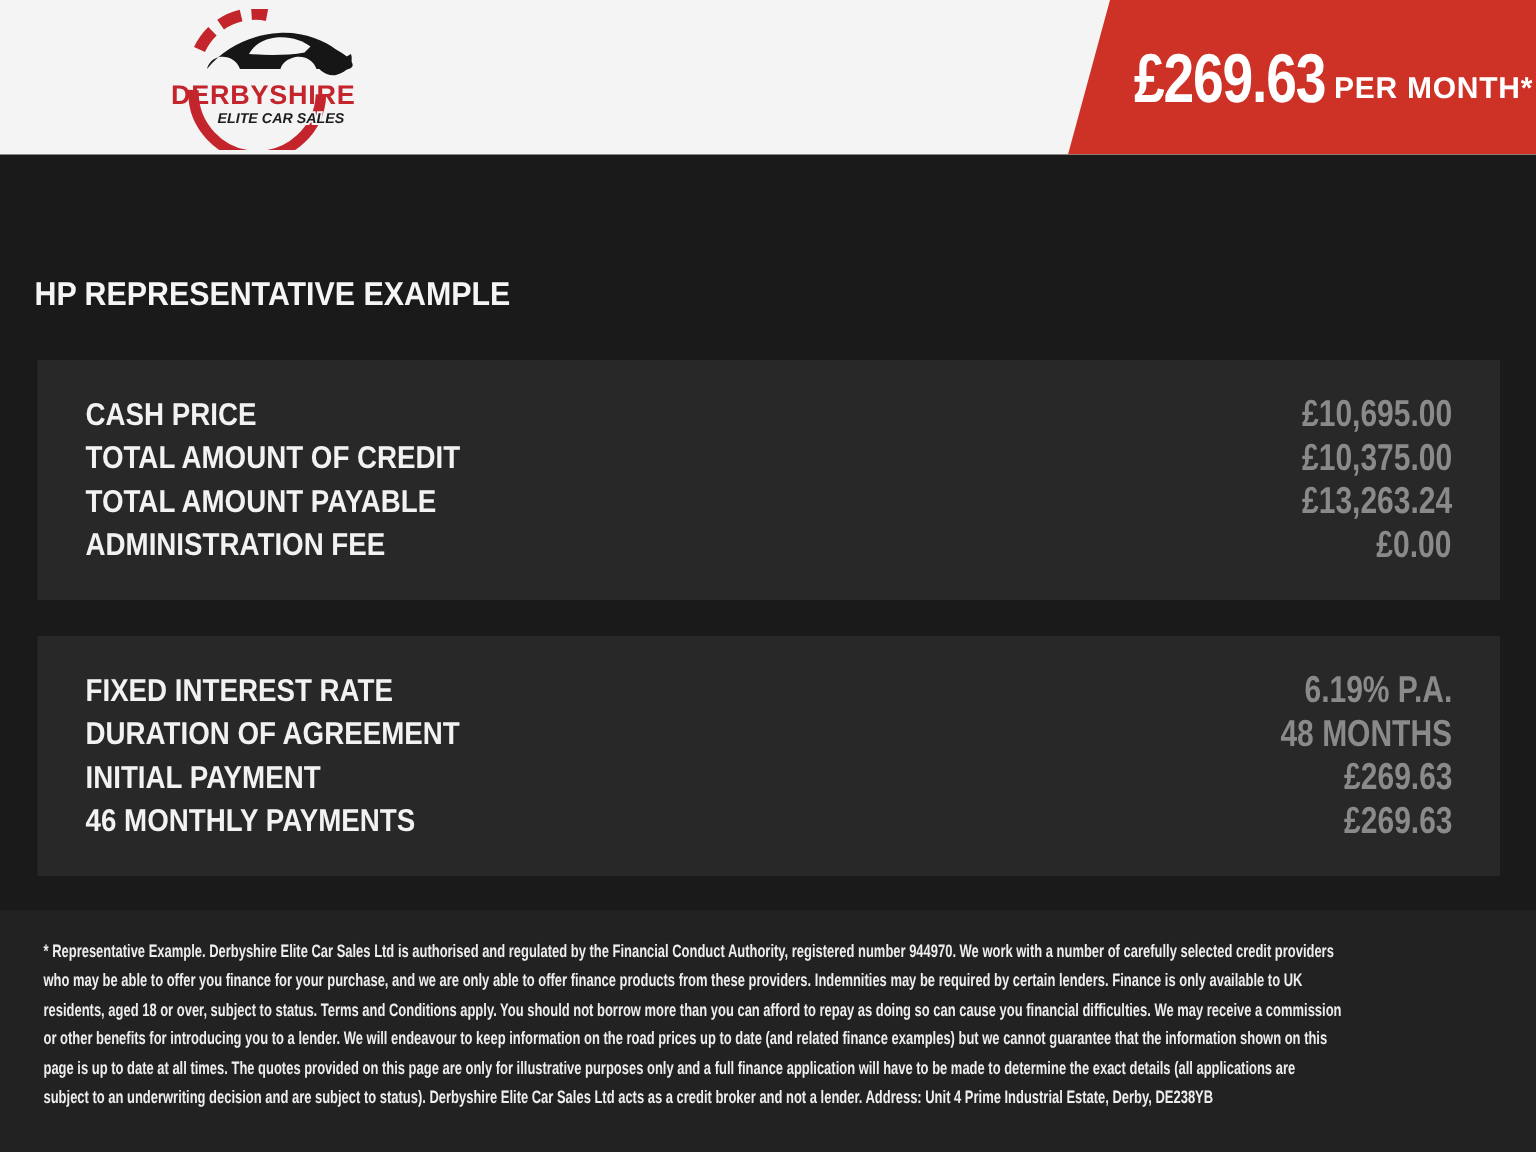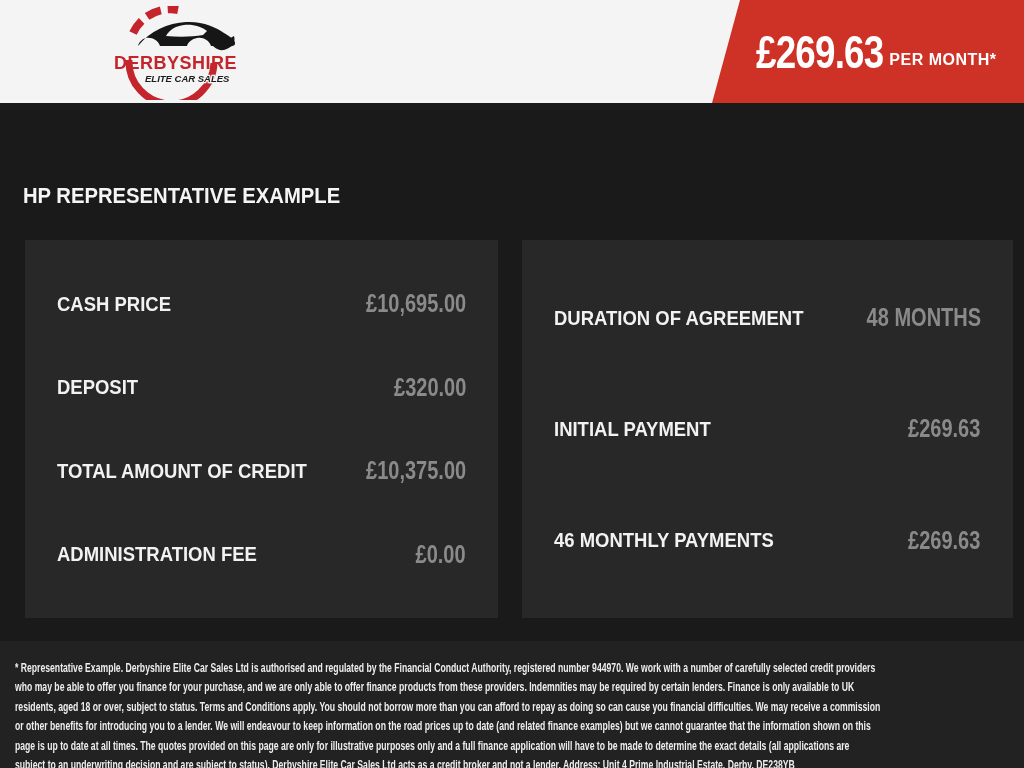--- a/index.html
+++ b/index.html
@@ -31,35 +31,35 @@
     padding-left: 44px;
   }
   .banner-amount {
     display: inline-block;
     font-size: 46px; font-weight: bold; color: #ffffff;
     letter-spacing: -1px; white-space: nowrap;
     transform: scaleX(0.80); transform-origin: left center;
   }
   .banner-period {
     display: inline-block;
-    font-size: 16px; font-weight: bold; color: #ffffff;
+    font-size: 20px; font-weight: bold; color: #ffffff;
     letter-spacing: 0.5px; white-space: nowrap;
     margin-left: -26px; margin-top: 16px;
   }
 
   
   .main { flex: 0 0 auto; margin-top: 47px; }
   .main-title {
     display: inline-block;
     margin: 0; padding: 33px 0 0 25px;
     color: #f5f5f5; font-size: 22px; font-weight: bold; line-height: 25px;
     transform: scaleX(0.92); transform-origin: left center;
     white-space: nowrap;
   }
-  .panels { display: flex; gap: 24px; margin: 32px 24px 0 25px; }
+  .panels { display: flex; gap: 24px; margin: 32px 24px 0 25px; flex-direction: column; }
   .panel {
     flex: 1;
     background: var(--panel_bg, #282828);
     height: 378px;
     box-sizing: border-box;
     padding: 22px 32px;
     display: flex; flex-direction: column; justify-content: space-around;
   }
   .row { display: flex; justify-content: space-between; align-items: center; }
   .row-label {
@@ -73,21 +73,21 @@
     font-size: 25px; font-weight: bold; color: var(--value_gray, #8a8a8a);
     transform: scaleX(0.80); transform-origin: right center;
     white-space: nowrap;
   }
 
   
   .footer {
     margin-top: 23px;
     background: var(--footer_bg, #222222);
     flex: 1 1 auto;
-    padding: 18px 24px 0 15px;
+    padding: 18px 24px 0 29px;
     box-sizing: border-box;
   }
   .disclaimer-line {
     display: block;
     font-size: 12px; font-weight: bold; color: #eeeeee;
     line-height: 19.4px; white-space: nowrap;
     transform: scaleX(0.72); transform-origin: left center;
   }
 </style>
 </head>
@@ -124,34 +124,38 @@
     <h1 class="main-title">HP REPRESENTATIVE EXAMPLE</h1>
 
     <div class="panels">
 
       <section class="panel">
         <div class="row">
           <span class="row-label">CASH PRICE</span>
           <span class="row-value">£10,695.00</span>
         </div>
         <div class="row">
-          <span class="row-label">DEPOSIT</span>
-          <span class="row-value">£320.00</span>
+          <span class="row-label">TOTAL AMOUNT OF CREDIT</span>
+          <span class="row-value">£10,375.00</span>
         </div>
         <div class="row">
-          <span class="row-label">TOTAL AMOUNT OF CREDIT</span>
-          <span class="row-value">£10,375.00</span>
+          <span class="row-label">TOTAL AMOUNT PAYABLE</span>
+          <span class="row-value">£13,263.24</span>
         </div>
         <div class="row">
           <span class="row-label">ADMINISTRATION FEE</span>
           <span class="row-value">£0.00</span>
         </div>
       </section>
 
       <section class="panel">
+        <div class="row">
+          <span class="row-label">FIXED INTEREST RATE</span>
+          <span class="row-value">6.19% P.A.</span>
+        </div>
         <div class="row">
           <span class="row-label">DURATION OF AGREEMENT</span>
           <span class="row-value">48 MONTHS</span>
         </div>
         <div class="row">
           <span class="row-label">INITIAL PAYMENT</span>
           <span class="row-value">£269.63</span>
         </div>
         <div class="row">
           <span class="row-label">46 MONTHLY PAYMENTS</span>

